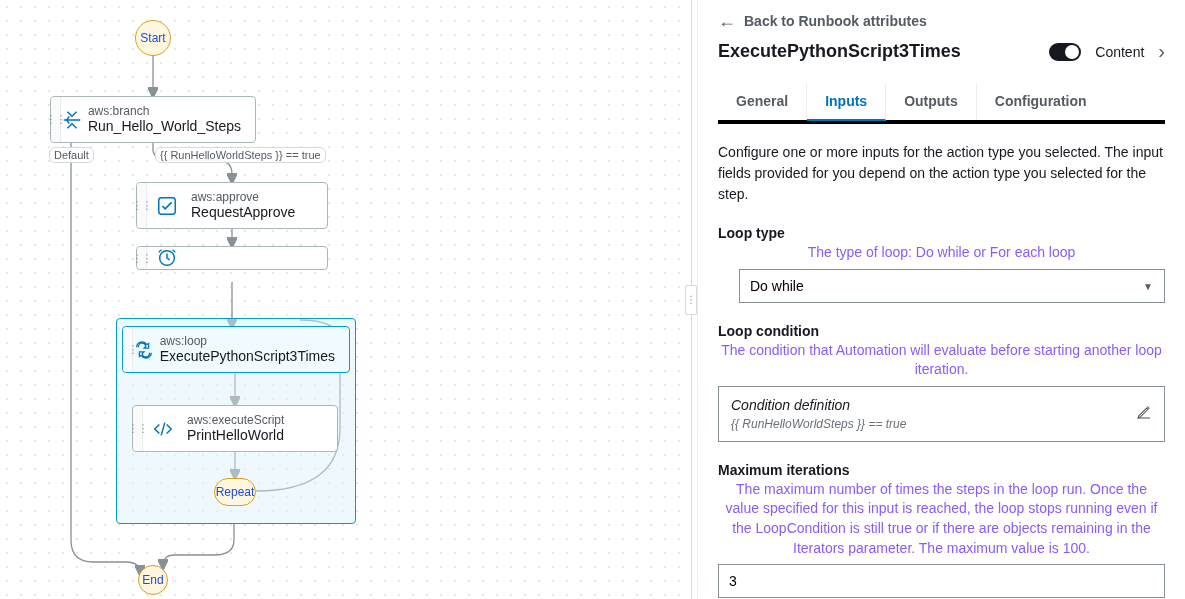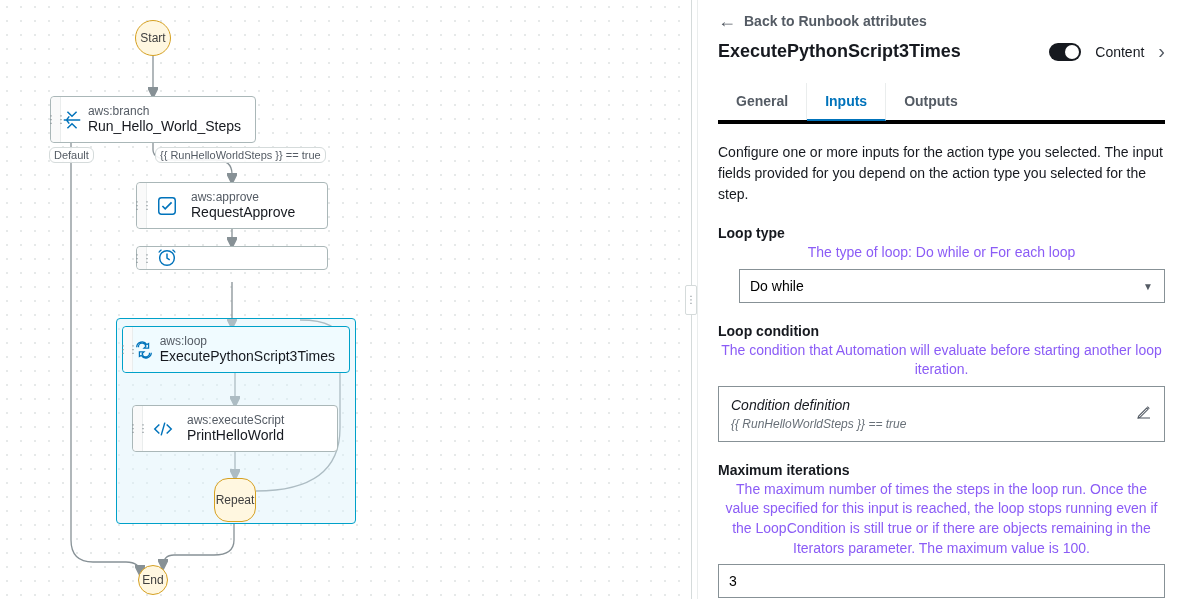--- a/index.html
+++ b/index.html
@@ -38,24 +38,24 @@
 
 
 .node { position:absolute; display:flex; background:#fff; border:1px solid #aab7b8; border-radius:4px; align-items:center; }
 .node .handle { border-right:1px solid #eaeded; align-self:stretch; border-radius:4px 0 0 4px; background:#fafafa; }
 .node .iconbox { width:40px; display:flex; align-items:center; justify-content:center; align-self:stretch; }
 .node .txt { padding: 7px 14px 7px 4px; display:flex; flex-direction:column; line-height:1.2; }
 .node .aws { font-size:12px; color:#545b64; }
 .node .name { font-size:14px; color:#16191f; }
 .node.selected { border:1.5px solid #00a1c9; background:#f0fbff; }
 .loopbox { position:absolute; border:1.5px solid #00a1c9; background: rgba(219,242,250,.45); border-radius:4px; }
-.pill { position:absolute; background:#fff7e0; border:1px solid #d5a021; border-radius:50%; display:flex; align-items:center; justify-content:center; font-size:12px; color:#404040; }
+.pill { position:absolute; background:#fff7e0; border:1px solid #d5a021; border-radius:50%; display:flex; align-items:center; justify-content:center; font-size:12px; color:#1d4ed8; }
 .pillStart { width:36px; height:36px; }
 .pillEnd { width:30px; height:30px; }
-.pillRepeat { width:42px; height:44px; border-radius:14px; }
+.pillRepeat { width:42px; height:28px; border-radius:14px; }
 .lblbox { position:absolute; font-size:11px; color:#545b64; background:rgba(255,255,255,.9); border:1px solid #d5dbdb; padding:1px 4px; border-radius:6px; }
 svg.flowsvg { position:absolute; inset:0; width:100%; height:100%; pointer-events:none; }
 svg.flowsvg path { stroke:#879196; stroke-width:1.3; fill:none; }
 svg.flowsvg .arrowhead { fill:#879196; }
 .icon-svg { width:22px; height:22px; }
 </style>
 </head>
 <body>
 
 <div class="app">
@@ -186,20 +186,21 @@
         <div class="toggle"></div>
         <span>Content</span>
         <span class="chev">›</span>
       </div>
     </div>
 
     <div class="tabs">
       <div class="tab">General</div>
       <div class="tab active">Inputs</div>
       <div class="tab">Outputs</div>
+      <div class="tab">Configuration</div>
     </div>
 
     <p class="desc">Configure one or more inputs for the action type you selected. The input fields provided for you depend on the action type you selected for the step.</p>
 
     <div class="field">
       <div class="field-label">Loop type</div>
       <div class="field-hint">The type of loop: Do while or For each loop</div>
       <div class="select">
         <select>
           <option>Do while</option>

